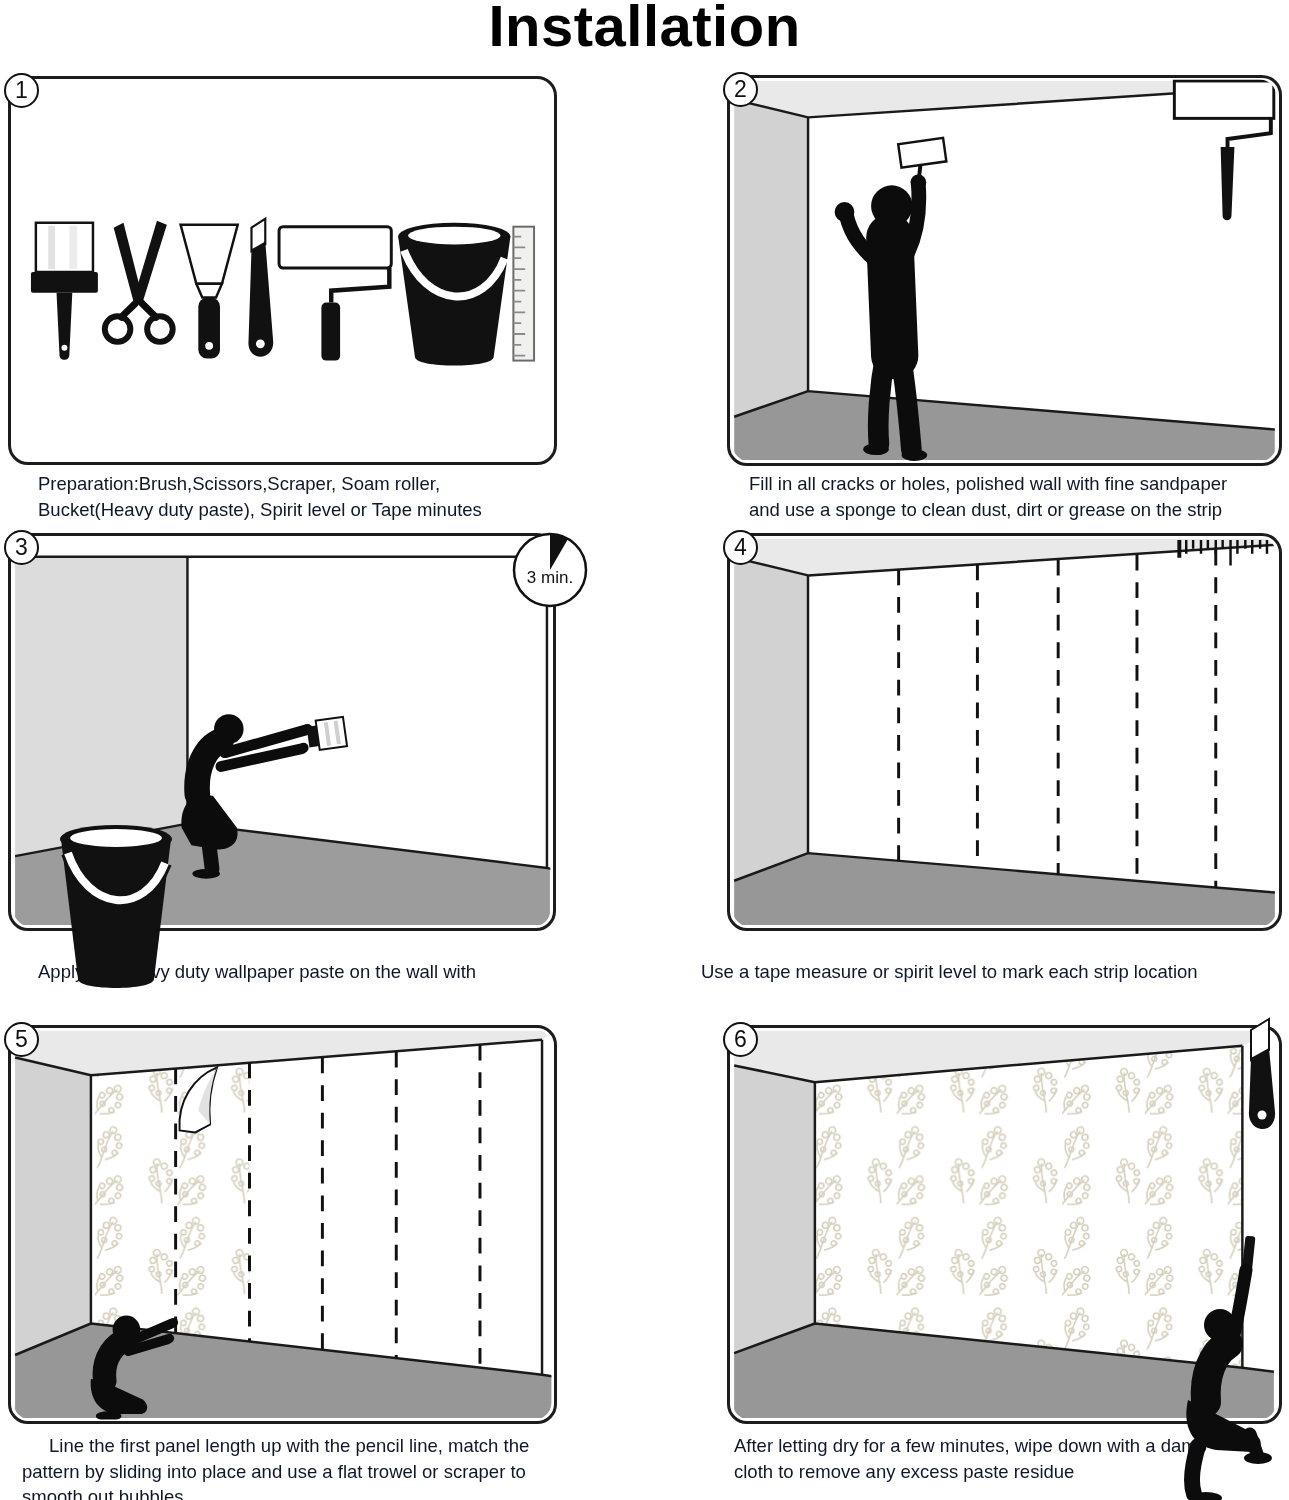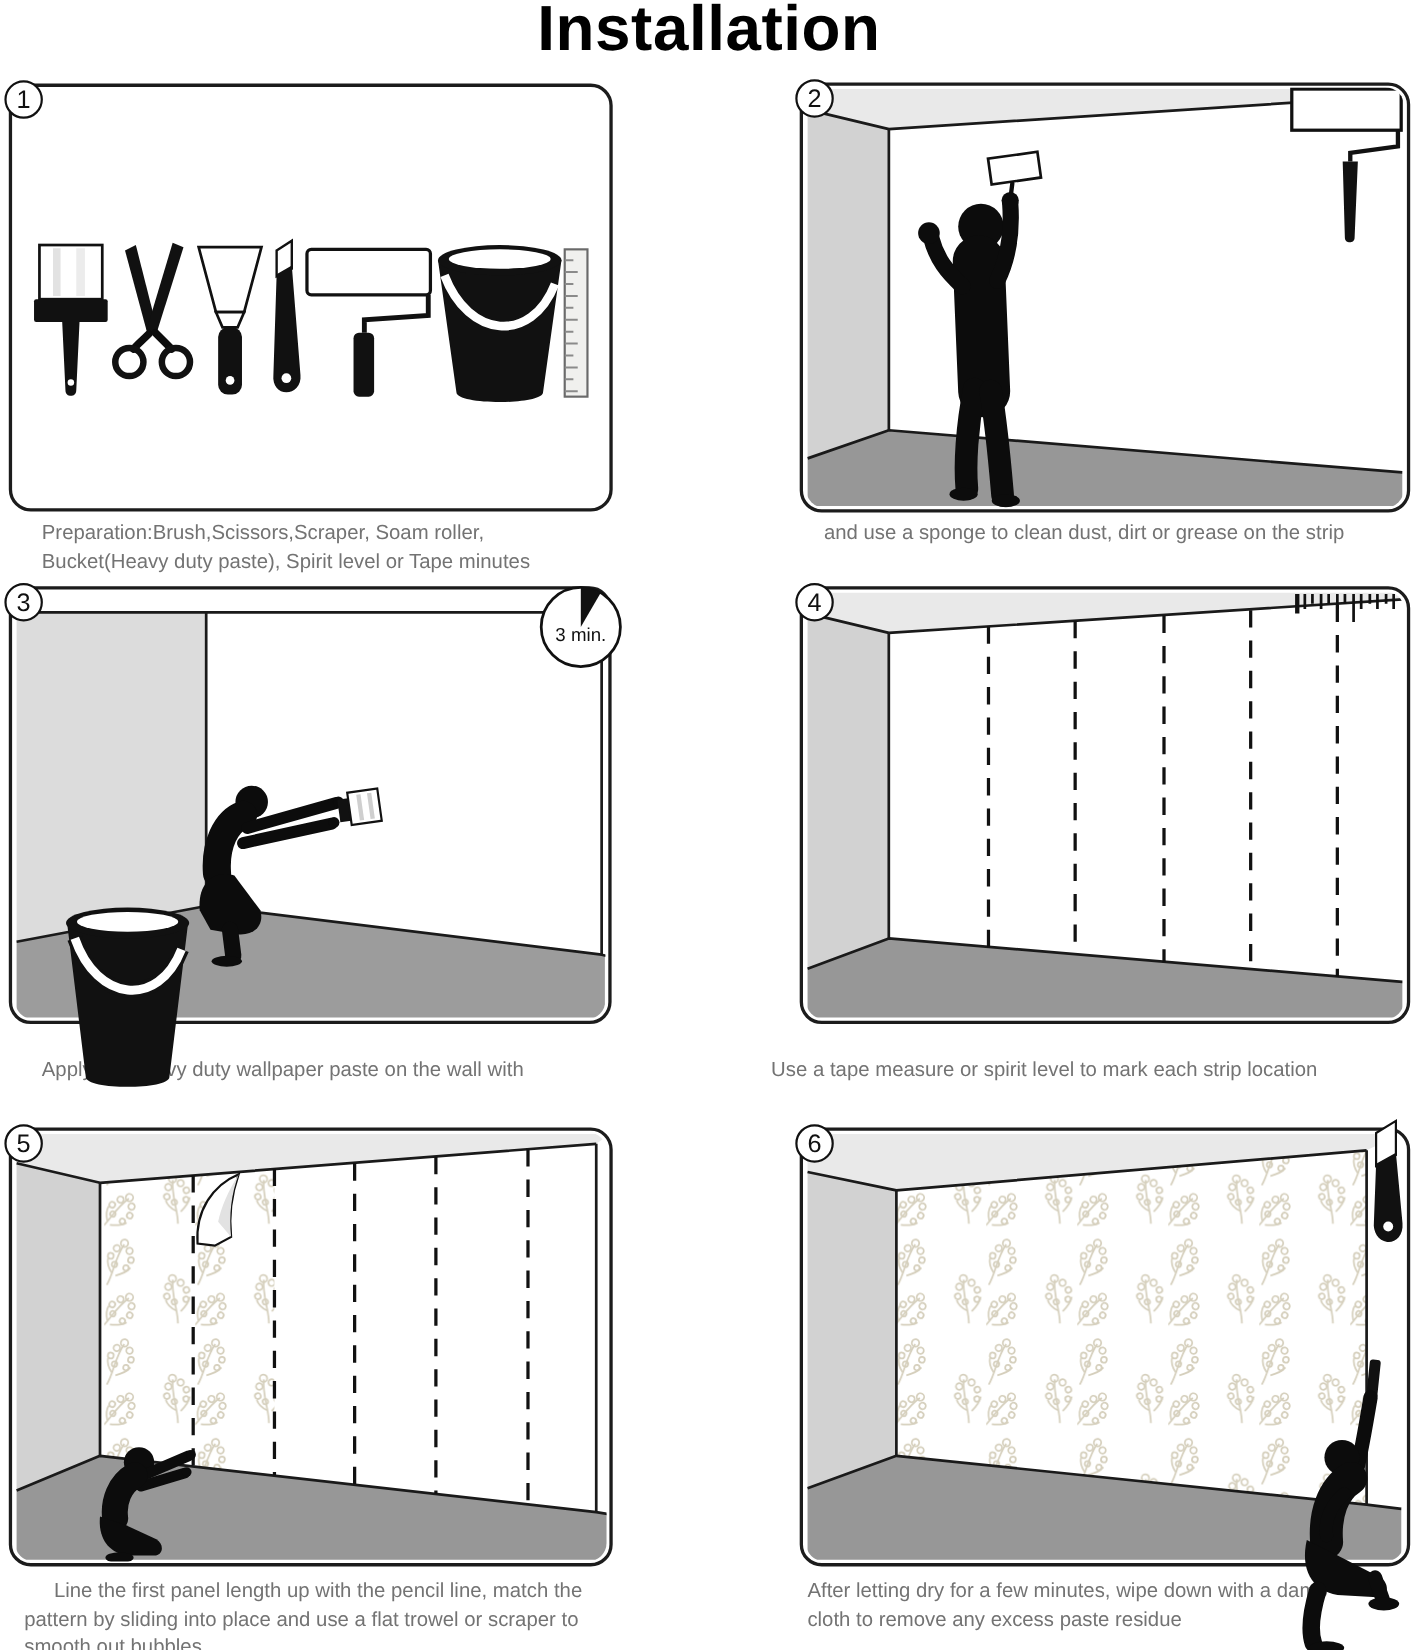--- a/index.html
+++ b/index.html
@@ -19,21 +19,21 @@
   }
   .box > svg.room { position:absolute; left:0; top:0; width:100%; height:100%; }
   .badge {
     position:absolute; left:-7px; top:-6px; width:35px; height:35px;
     border:2.5px solid #111; border-radius:50%; background:#fff;
     display:flex; align-items:center; justify-content:center;
     font-size:23px; color:#111; z-index:6; line-height:1;
   }
   .deco { position:absolute; z-index:5; overflow:visible; }
   .deco svg { overflow:visible; display:block; }
-  .cap { position:absolute; font-size:18.5px; line-height:25.5px; color:#737373; }
+  .cap { position:absolute; font-size:18.5px; line-height:25.5px; color:#0f172a; }
   .cap5 .line:first-child { padding-left:27px; }
   .sil { fill:#0c0c0c; }
   .silk { stroke:#0c0c0c; fill:none; stroke-linecap:round; }
   .ln { stroke:#1a1a1a; stroke-width:2.5; fill:none; stroke-linejoin:round; }
 </style>
 </head>
 <body>
 
 <div class="page">
 
@@ -176,21 +176,21 @@
               <line x1="320" y1="189" x2="320" y2="213" stroke="#cfcfcf" stroke-width="4"></line>
               <line x1="330" y1="189" x2="330" y2="213" stroke="#cfcfcf" stroke-width="4"></line>
             </g>
           </g>
         </g>
       </svg>
       <div class="badge">
           <span>3</span>
         </div>
 
-      <div class="deco" style="left:472px; top:-10px; width:90px; height:90px;text-decoration:underline;">
+      <div class="deco" style="left:494px; top:-10px; width:90px; height:90px;text-decoration:underline;">
         <svg width="90" height="90" viewBox="0 0 90 90">
           <circle cx="45" cy="44" r="36" fill="#fff" stroke="#111" stroke-width="2.5"></circle>
           <path d="M45,44 L45,8 A36,36 0 0 1 63,13 Z" fill="#111"></path>
           <text x="45" y="57" text-anchor="middle" font-size="17" fill="#111" font-family="Liberation Sans, sans-serif">3 min.</text>
         </svg>
       </div>
 
       <div class="deco" style="left:45px; top:283px; width:120px; height:180px;">
         <svg width="120" height="180" viewBox="0 0 120 180">
           <path d="M5,20 L115,20 L98,160 C98,172 22,172 22,160 Z" fill="#111"></path>
@@ -367,20 +367,21 @@
         </svg>
       </div>
     </div>
   </div>
 
   <div class="cap" style="left:38px; top:471px; width:512px;">
     <div class="line">Preparation:Brush,Scissors,Scraper, Soam roller,</div>
     <div class="line">Bucket(Heavy duty paste), Spirit level or Tape minutes</div>
   </div>
   <div class="cap" style="left:749px; top:471px; width:540px;">
+    <div class="line">Fill in all cracks or holes, polished wall with fine sandpaper</div>
     <div class="line">and use a sponge to clean dust, dirt or grease on the strip</div>
   </div>
   <div class="cap" style="left:38px; top:959px; width:512px;">
     <div class="line">Apply the heavy duty wallpaper paste on the wall with</div>
   </div>
   <div class="cap" style="left:701px; top:959px; width:552px;">
     <div class="line">Use a tape measure or spirit level to mark each strip location</div>
   </div>
   <div class="cap cap5" style="left:22px; top:1433px; width:530px;">
     <div class="line">Line the first panel length up with the pencil line, match the</div>

